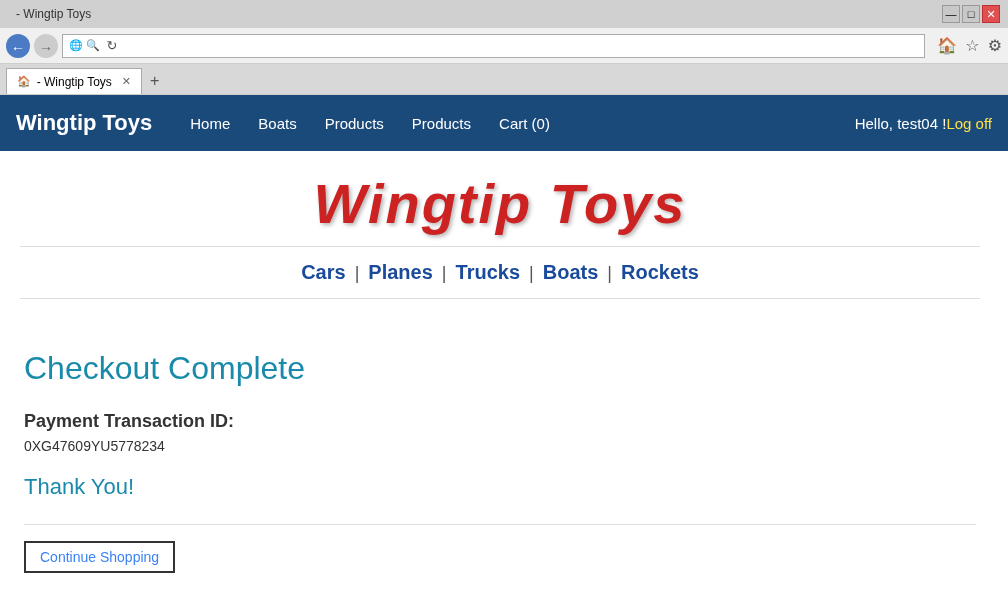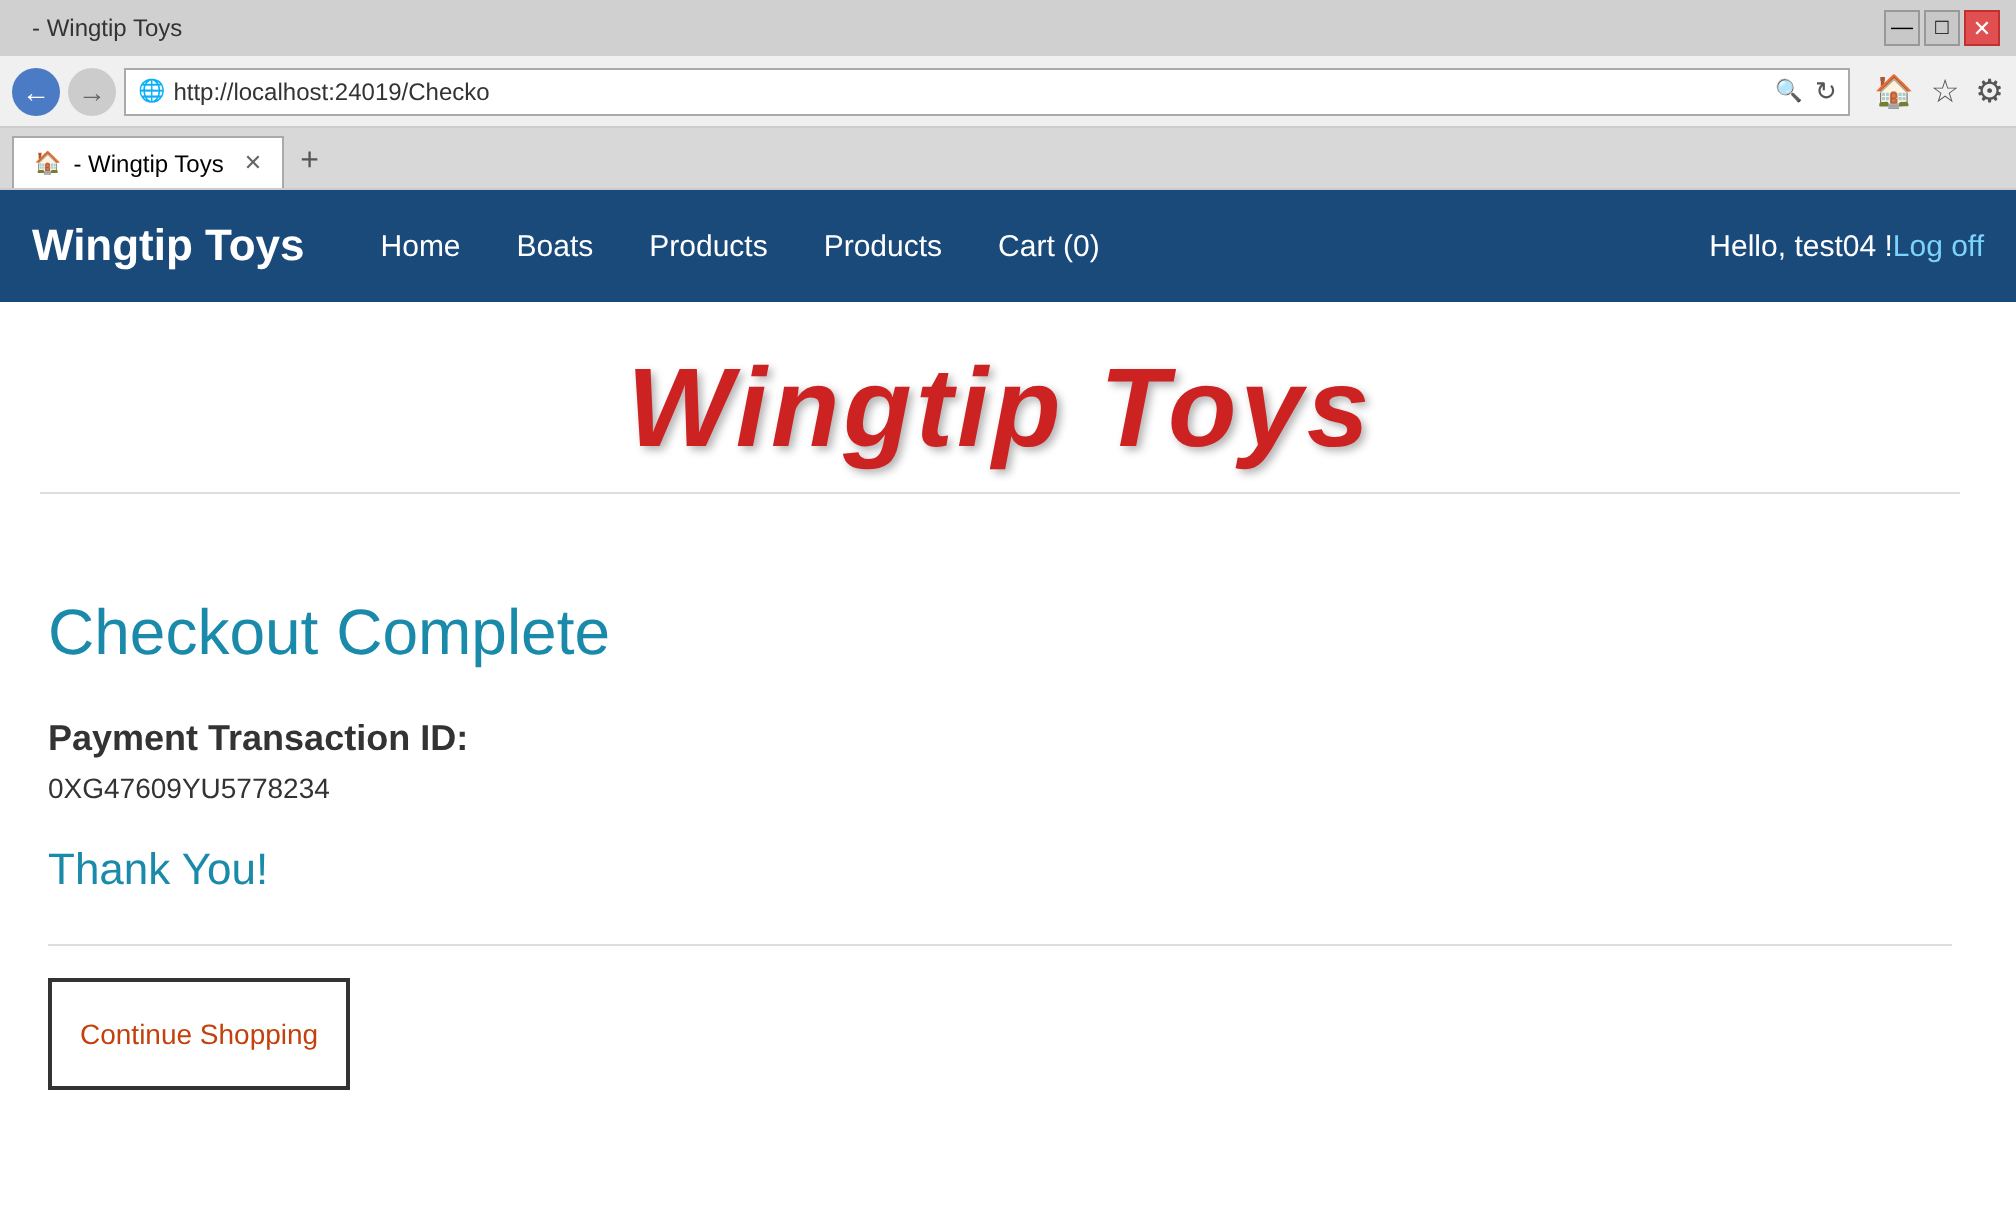--- a/index.html
+++ b/index.html
@@ -132,21 +132,21 @@
       align-items: center;
       cursor: pointer;
     }
     .site-nav-right {
       display: flex;
       align-items: center;
       gap: 0;
       color: white;
       font-size: 15px;
     }
-    .site-nav-right a { color: #7dd3fc; text-decoration: none; cursor: pointer; }
+    .site-nav-right a { color: #fde047; text-decoration: none; cursor: pointer; }
 
     
     .main-content {
       padding: 0 20px;
       max-width: 1000px;
     }
 
     
     .logo-area {
       text-align: center;
@@ -211,26 +211,26 @@
     }
 
     .divider {
       border: none;
       border-top: 1px solid #ddd;
       margin: 16px 0;
     }
 
     .continue-btn {
       display: inline-block;
-      padding: 18px 14px;
+      padding: 6px 14px;
       border: 2px solid #333;
       background: white;
       font-size: 14px;
       cursor: pointer;
-      color: #c2410c;
+      color: #3b82f6;
       text-decoration: none;
     }
 
     
     .site-footer {
       padding: 16px 20px;
       font-size: 13px;
       color: #555;
       border-top: 1px solid #ddd;
       margin-top: 40px;
@@ -250,21 +250,20 @@
       <span class="title-bar-btn">□</span>
       <span class="title-bar-btn close">✕</span>
     </div>
   </div>
 
   <div class="nav-bar">
     <span class="nav-btn">←</span>
     <span class="nav-btn fwd">→</span>
     <div class="address-bar">
       <span class="address-icon">🌐</span>
-      <span class="address-text">http://localhost:24019/Checko</span>
       <span class="address-icon">🔍</span>
       <span class="refresh-btn">↻</span>
     </div>
     <div class="toolbar-icons">
       <span>🏠</span>
       <span>☆</span>
       <span>⚙</span>
     </div>
   </div>
 
@@ -294,20 +293,31 @@
       <a>Log off</a>
     </div>
   </nav>
 
   <div class="main-content">
 
     <div class="logo-area">
       <div class="logo-text">Wingtip Toys</div>
     </div>
 
+    <div class="category-links">
+      <a>Cars</a>
+      <span class="category-sep"> |</span>
+      <a>Planes</a>
+      <span class="category-sep"> |</span>
+      <a>Trucks</a>
+      <span class="category-sep"> |</span>
+      <a>Boats</a>
+      <span class="category-sep"> |</span>
+      <a>Rockets</a>
+    </div>
 
     <div class="checkout-section">
       <h1 class="checkout-title">Checkout Complete</h1>
       <p class="payment-label">Payment Transaction ID:</p>
       <p class="transaction-id">0XG47609YU5778234</p>
       <p class="thank-you">Thank You!</p>
       <hr class="divider">
       <button class="continue-btn">Continue Shopping</button>
     </div>
   </div>

